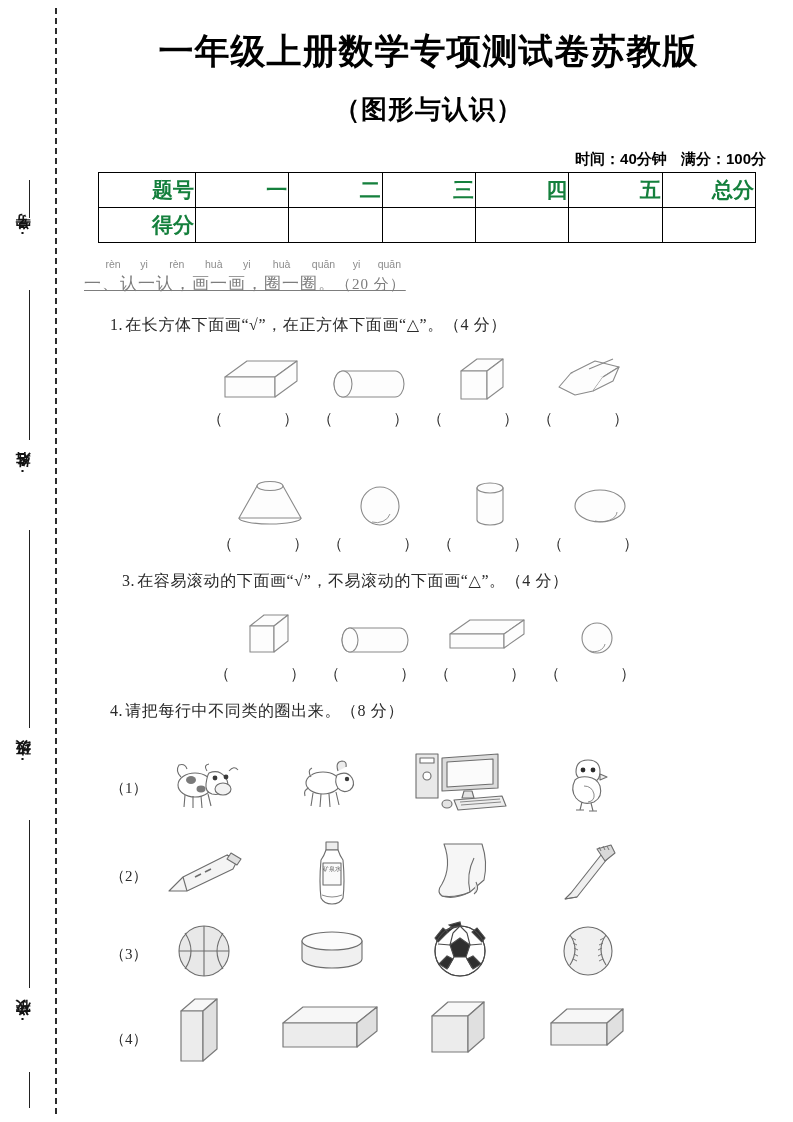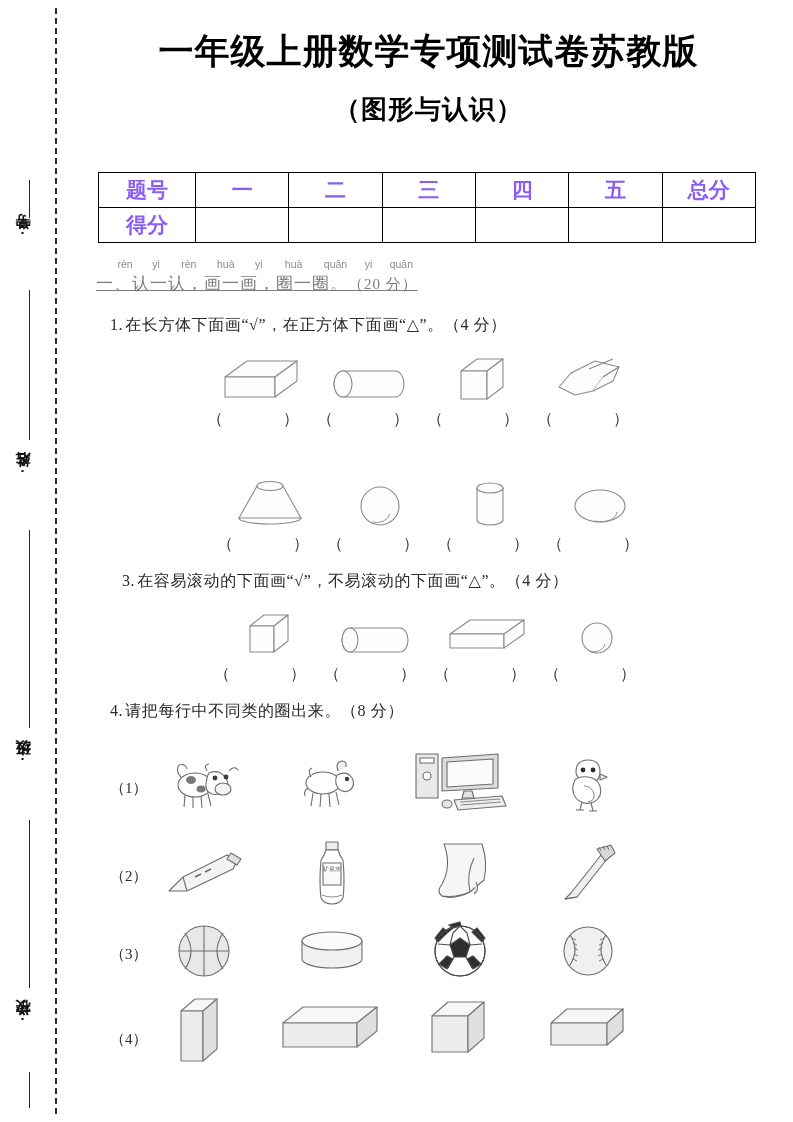--- a/index.html
+++ b/index.html
@@ -89,33 +89,33 @@
   #score-table {
     position: absolute;
     left: 98px; top: 172px;
     width: 658px;
     border-collapse: collapse;
     table-layout: fixed;
   }
   #score-table td {
     border: 1.6px solid #000;
     height: 32px;
-    text-align: center;
+    text-align: right;
     vertical-align: middle;
     font-family: "Liberation Sans", sans-serif;
     font-weight: bold;
     font-size: 21px;
-    color: #8b5cf6;
+    color: #15803d;
   }
   #score-table td.head-cell { width: 94px; }
 
   
   #section-one {
     position: absolute;
-    left: 96px; top: 258px;
+    left: 84px; top: 258px;
     width: 640px;
   }
   .pinyin-row {
     font-family: "Liberation Sans", sans-serif;
     font-size: 10.5px;
     color: #8c8c8c;
     letter-spacing: 0px;
     margin-left: 14px;
     height: 14px;
     white-space: nowrap;
@@ -218,20 +218,24 @@
     <div class="margin-label" style="top:748px">班级:</div>
     <div class="margin-rule" style="top:820px;height:168px"></div>
 
     <div class="margin-label" style="top:1008px">学校:</div>
     <div class="margin-rule" style="top:1072px;height:36px"></div>
   </div>
 
   <div id="title-sub">（图形与认识）</div>
   <div id="title-main">一年级上册数学专项测试卷苏教版</div>
 
+  <div id="meta-line">
+    <span>时间：40分钟</span>
+    <span>满分：100分</span>
+  </div>
 
   <table id="score-table">
     <tbody>
       <tr>
         <td class="head-cell">题号</td>
         <td>一</td>
         <td>二</td>
         <td>三</td>
         <td>四</td>
         <td>五</td>

